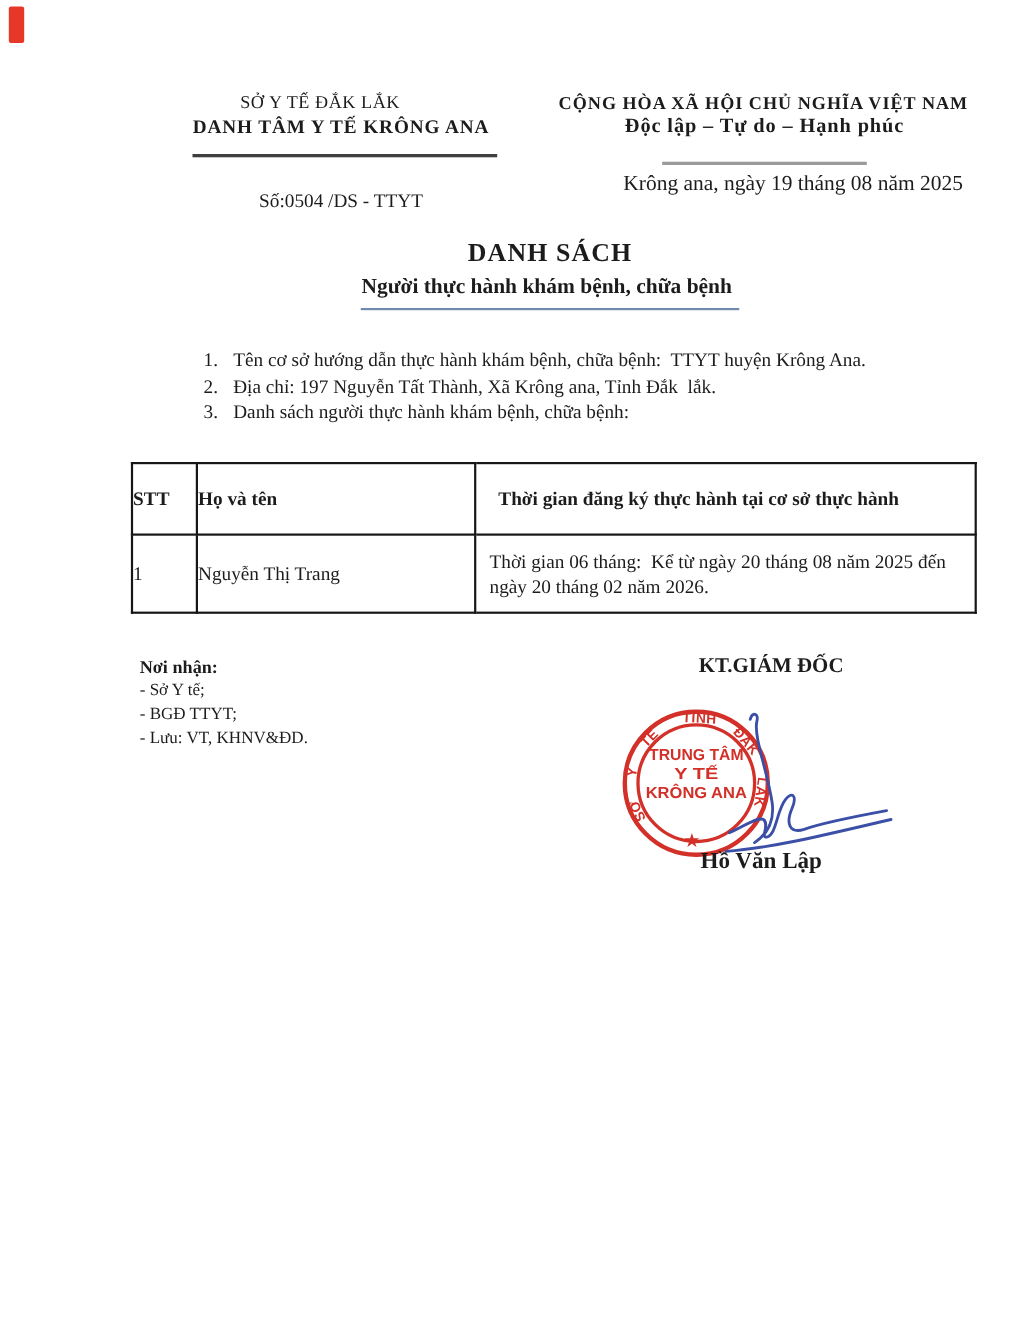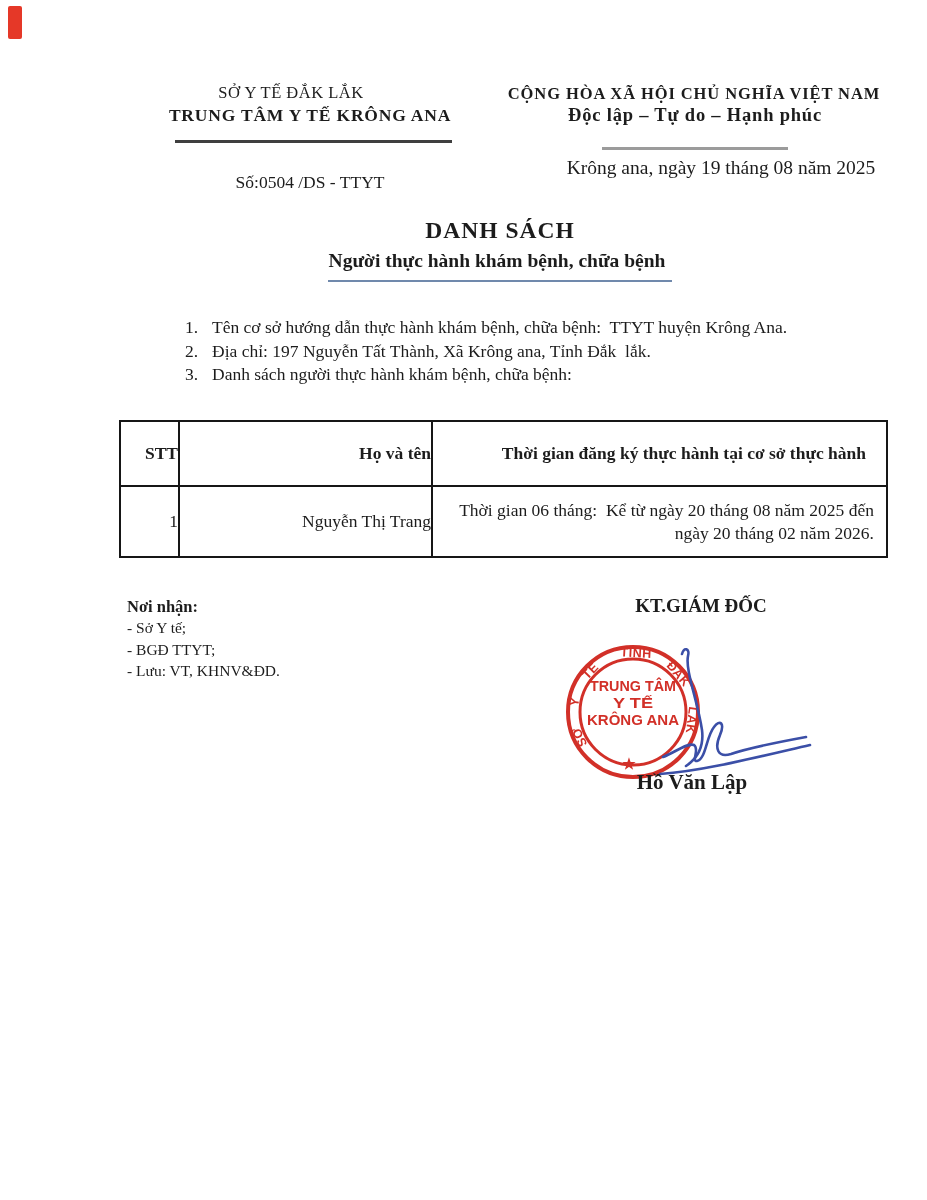--- a/index.html
+++ b/index.html
@@ -37,21 +37,21 @@
   .doc-title{left:500px;top:217px;font-size:23.5px;letter-spacing:1px}
   .doc-subtitle{left:497px;top:250px;font-size:19.5px}
   .subtitle-rule{left:328px;top:280px;width:344px;height:2px;background:var(--subtitle-rule)}
 
   .intro{left:185px;top:316px;width:692px}
   .li{display:flex;font-size:17.5px;line-height:23.5px}
   .li .num{width:27px;flex:none}
   .li .txt{white-space:pre-wrap;max-width:655px}
 
   .tbl{left:119px;top:420px;border-collapse:collapse;table-layout:fixed}
-  .tbl td{border:2px solid #161616;text-align:right;vertical-align:middle;
+  .tbl td{border:2px solid #161616;text-align:left;vertical-align:middle;
           font-size:17.5px;line-height:23px;white-space:pre-wrap}
   .tbl .hrow td{height:65px;font-weight:bold}
   .tbl .drow td{height:71px}
   .tbl .c3h{padding:12px 20px}
   .tbl .c3d{padding:4px 12px}
 
   .recipients{left:127px;top:597px}
   .recipients .rtitle{font-size:16.5px;font-weight:bold;}
   .recipients .ritem{font-size:15.5px;line-height:21.5px}
 
@@ -69,21 +69,21 @@
   .sig-svg path{fill:none;stroke:var(--signature-blue);stroke-width:2.6;stroke-linecap:round}
 </style>
 </head>
 <body>
 
 <div id="page">
 
   <div class="abs corner-mark"></div>
 
   <div class="abs cx org1">SỞ Y TẾ ĐẮK LẮK</div>
-  <div class="abs cx org2 b">TRUNG TÂM Y TẾ KRÔNG ANA</div>
+  <div class="abs cx org2 b">DANH TÂM Y TẾ KRÔNG ANA</div>
   <div class="abs rule-left"></div>
   <div class="abs cx doc-number">Số:0504 /DS - TTYT</div>
 
   <div class="abs cx nat2 b">Độc lập – Tự do – Hạnh phúc</div>
   <div class="abs cx nat1 b">CỘNG HÒA XÃ HỘI CHỦ NGHĨA VIỆT NAM</div>
   <div class="abs rule-right"></div>
   <div class="abs cx dateline i">Krông ana, ngày 19 tháng 08 năm 2025</div>
 
   <div class="abs cx doc-title b">DANH SÁCH</div>
   <div class="abs cx doc-subtitle b">Người thực hành khám bệnh, chữa bệnh</div>

